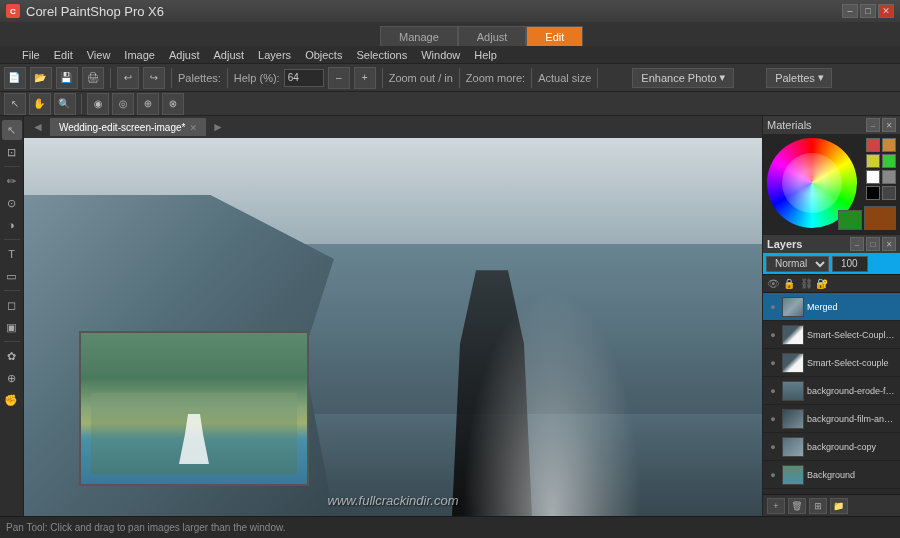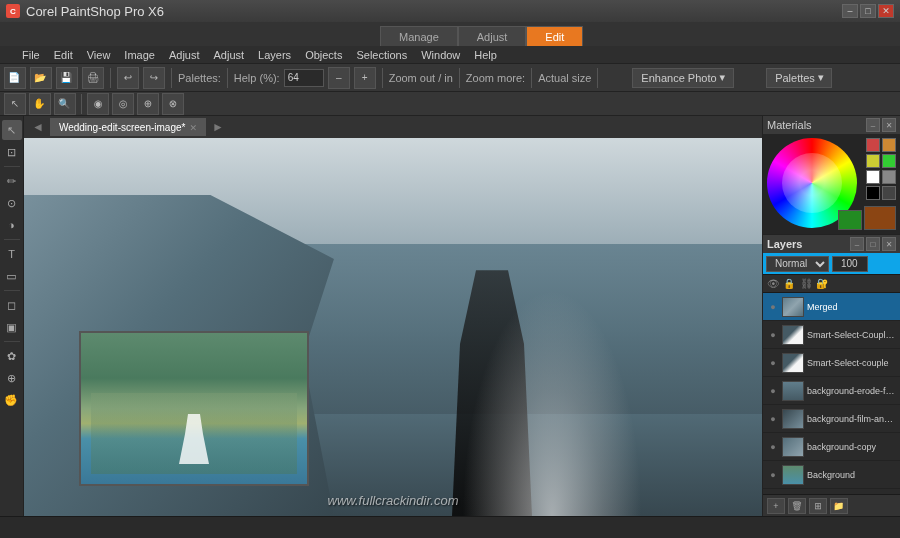--- a/index.html
+++ b/index.html
@@ -368,13 +368,14 @@
         <div class="layers-bot-btn">⊞</div>
         <div class="layers-bot-btn">📁</div>
       </div>
     </div>
 
   </div>
 
 </div>
 
 <div id="statusbar">
+  <span>Pan Tool: Click and drag to pan images larger than the window.</span>
 </div>
 
 </body></html>

